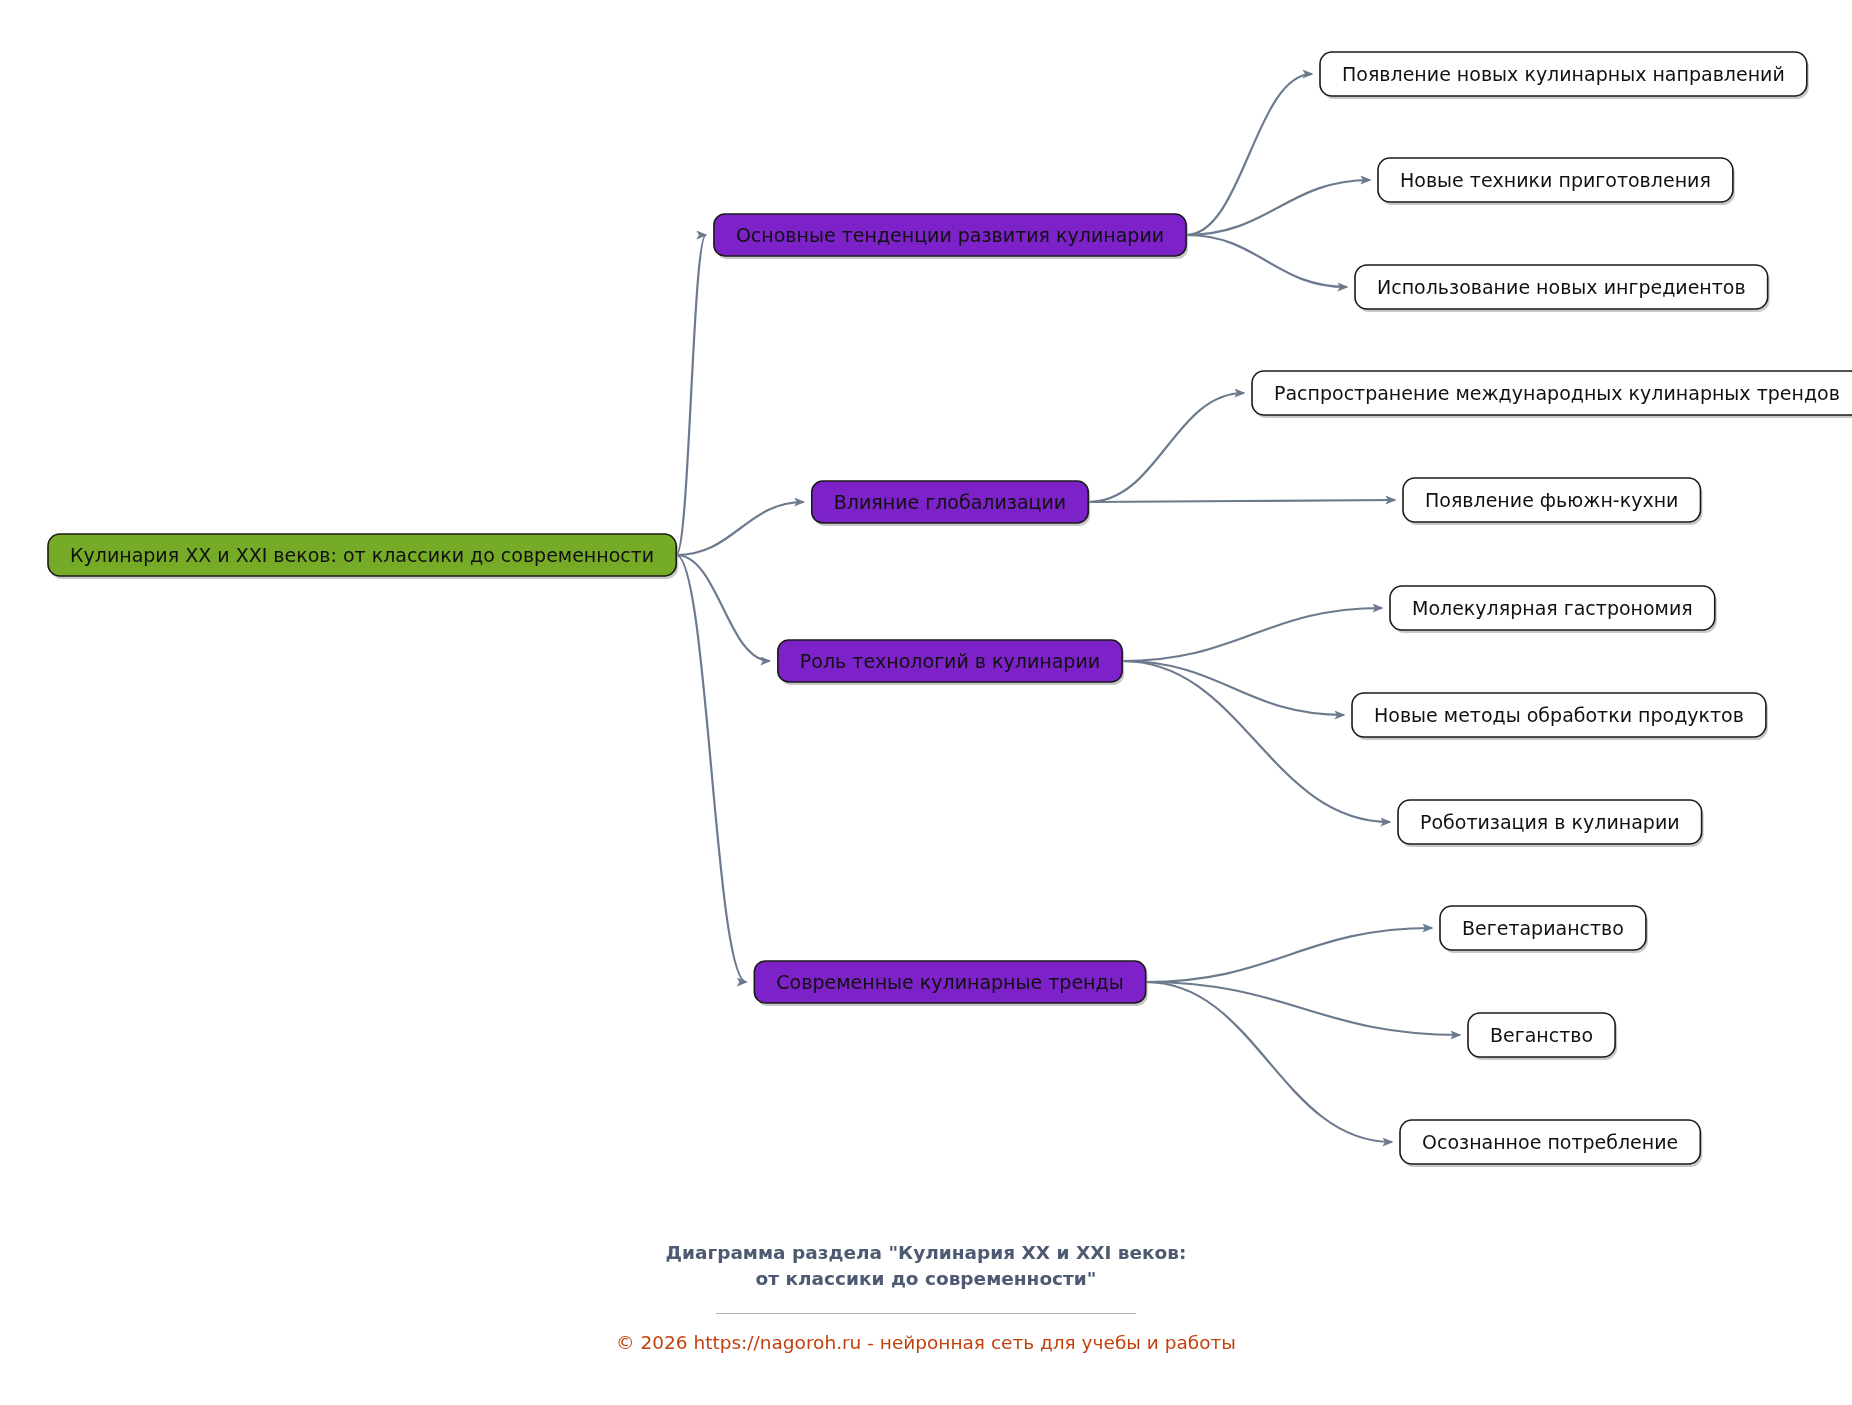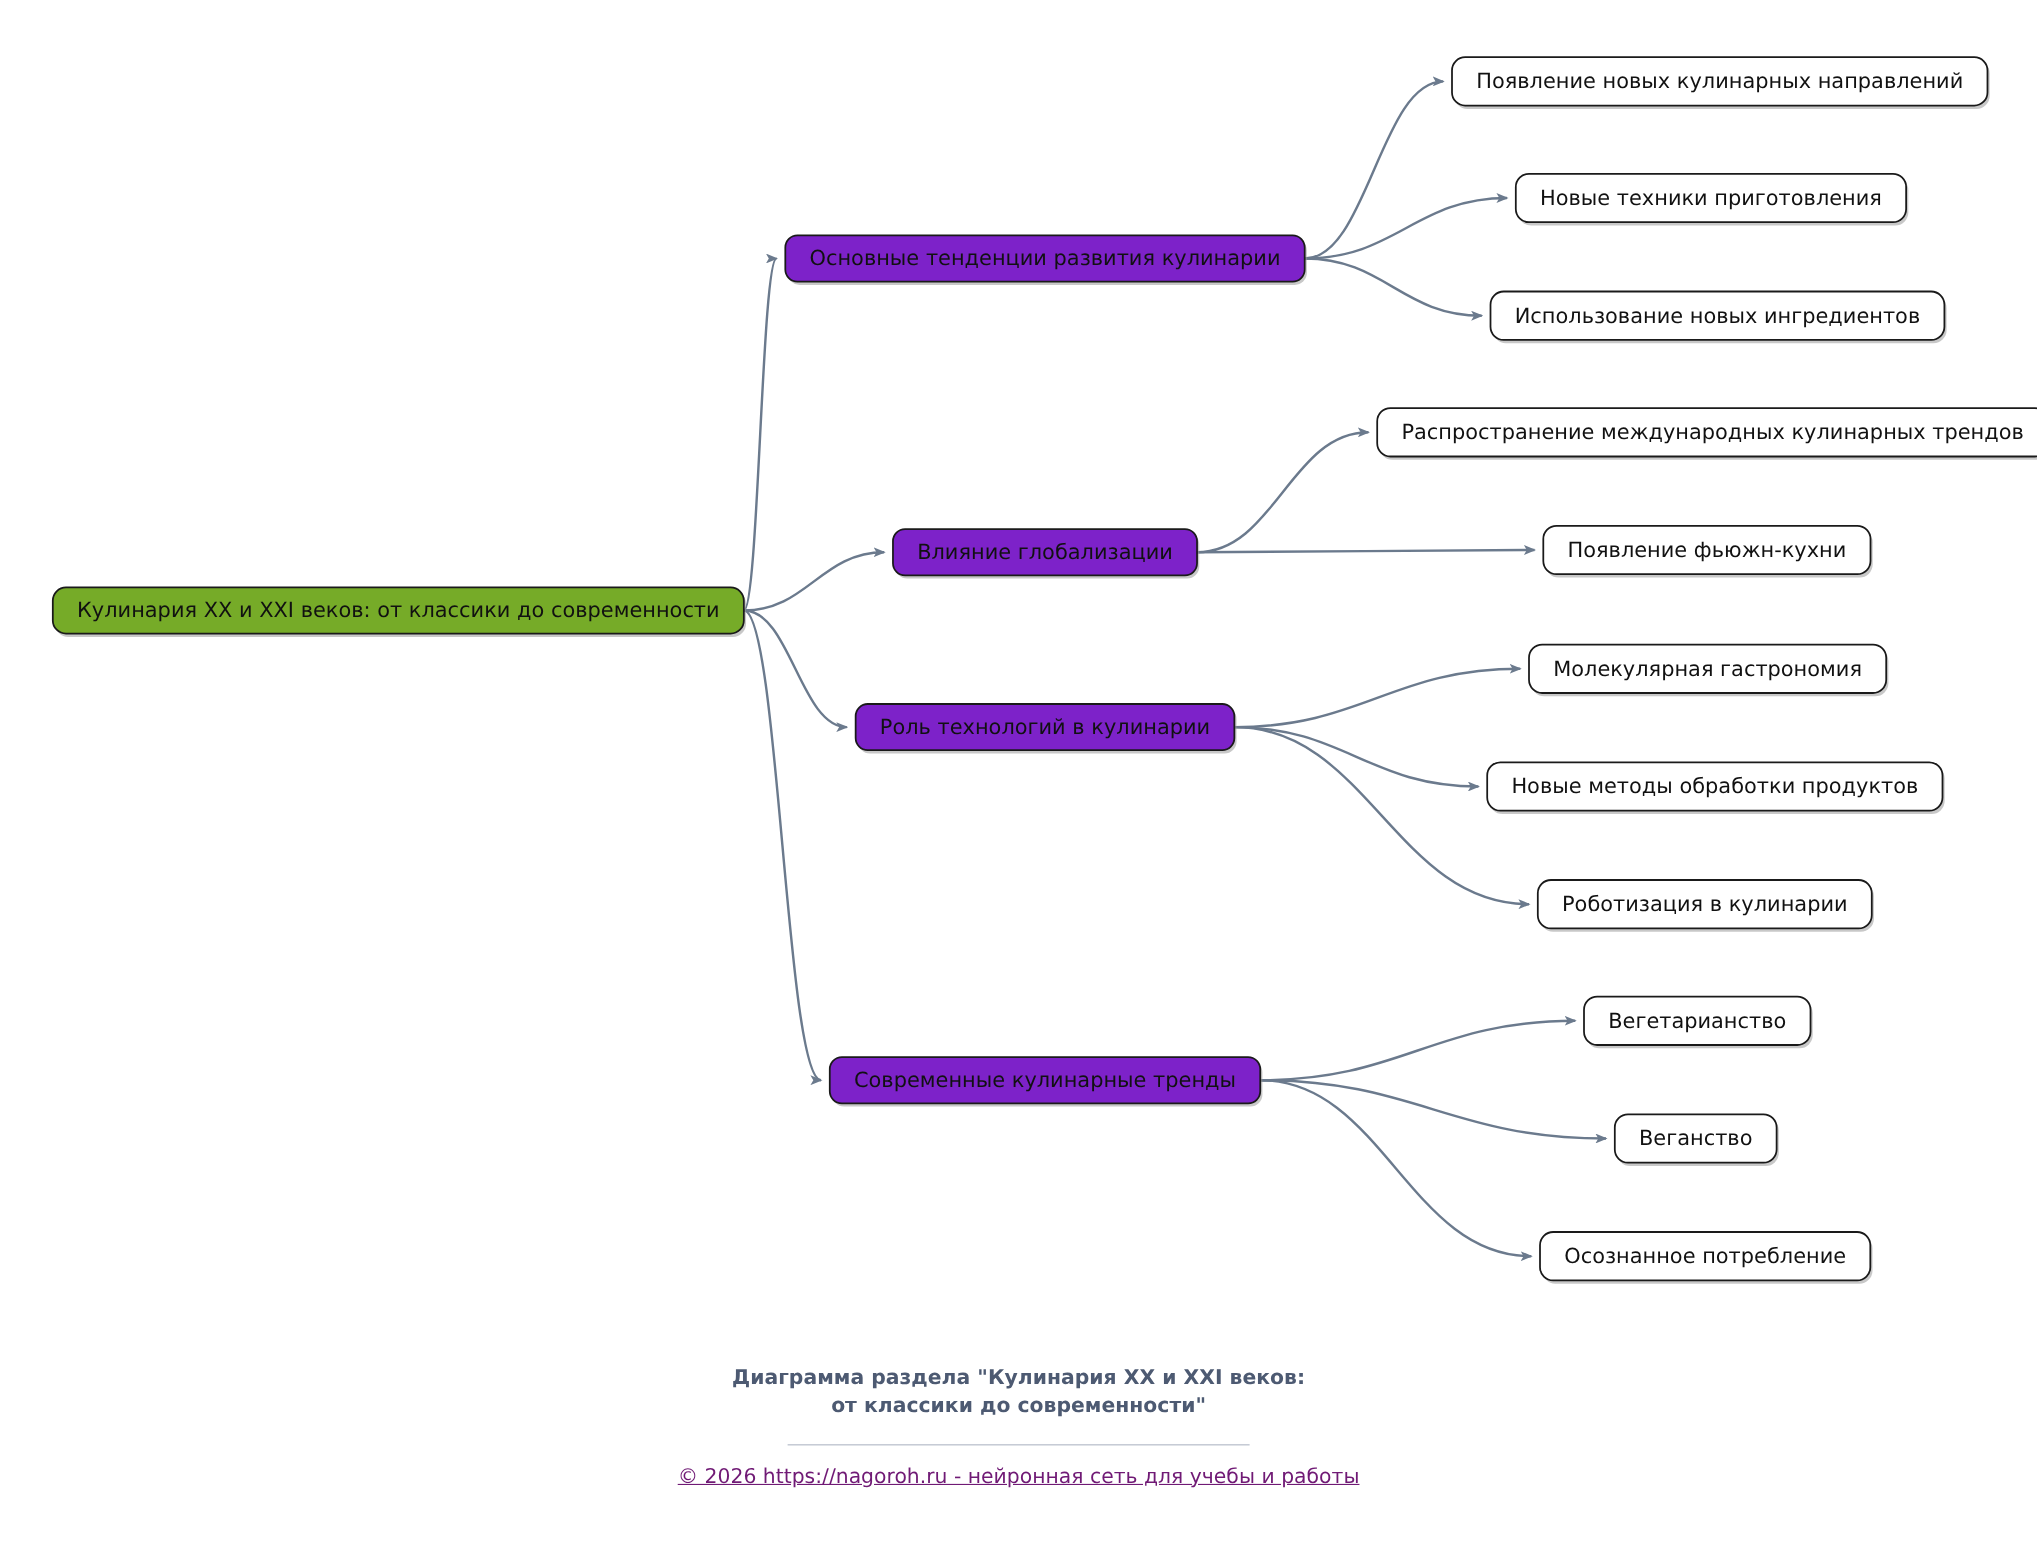--- a/index.html
+++ b/index.html
@@ -64,23 +64,22 @@
   }
   .footer-rule {
     width: 420px;
     height: 1px;
     background: #aeb6c4;
     margin: 20px auto 18px auto;
   }
   .footer-credit {
     font-family: "DejaVu Sans", sans-serif;
     font-size: 18.5px;
-    color: #701a75;
+    color: #c2410c;
     margin: 0;
-    text-decoration: underline;
   }
 </style>
 </head>
 <body>
 
 <svg id="mindmap-canvas" viewBox="0 0 1852 1405">
   <defs>
     <marker id="arrowhead" markerWidth="11" markerHeight="9" refX="9.6" refY="4.5" orient="auto" markerUnits="userSpaceOnUse">
       <path d="M0,0 L11,4.5 L0,9 L2.6,4.5 Z" fill="#6b7a8d"></path>
     </marker>

